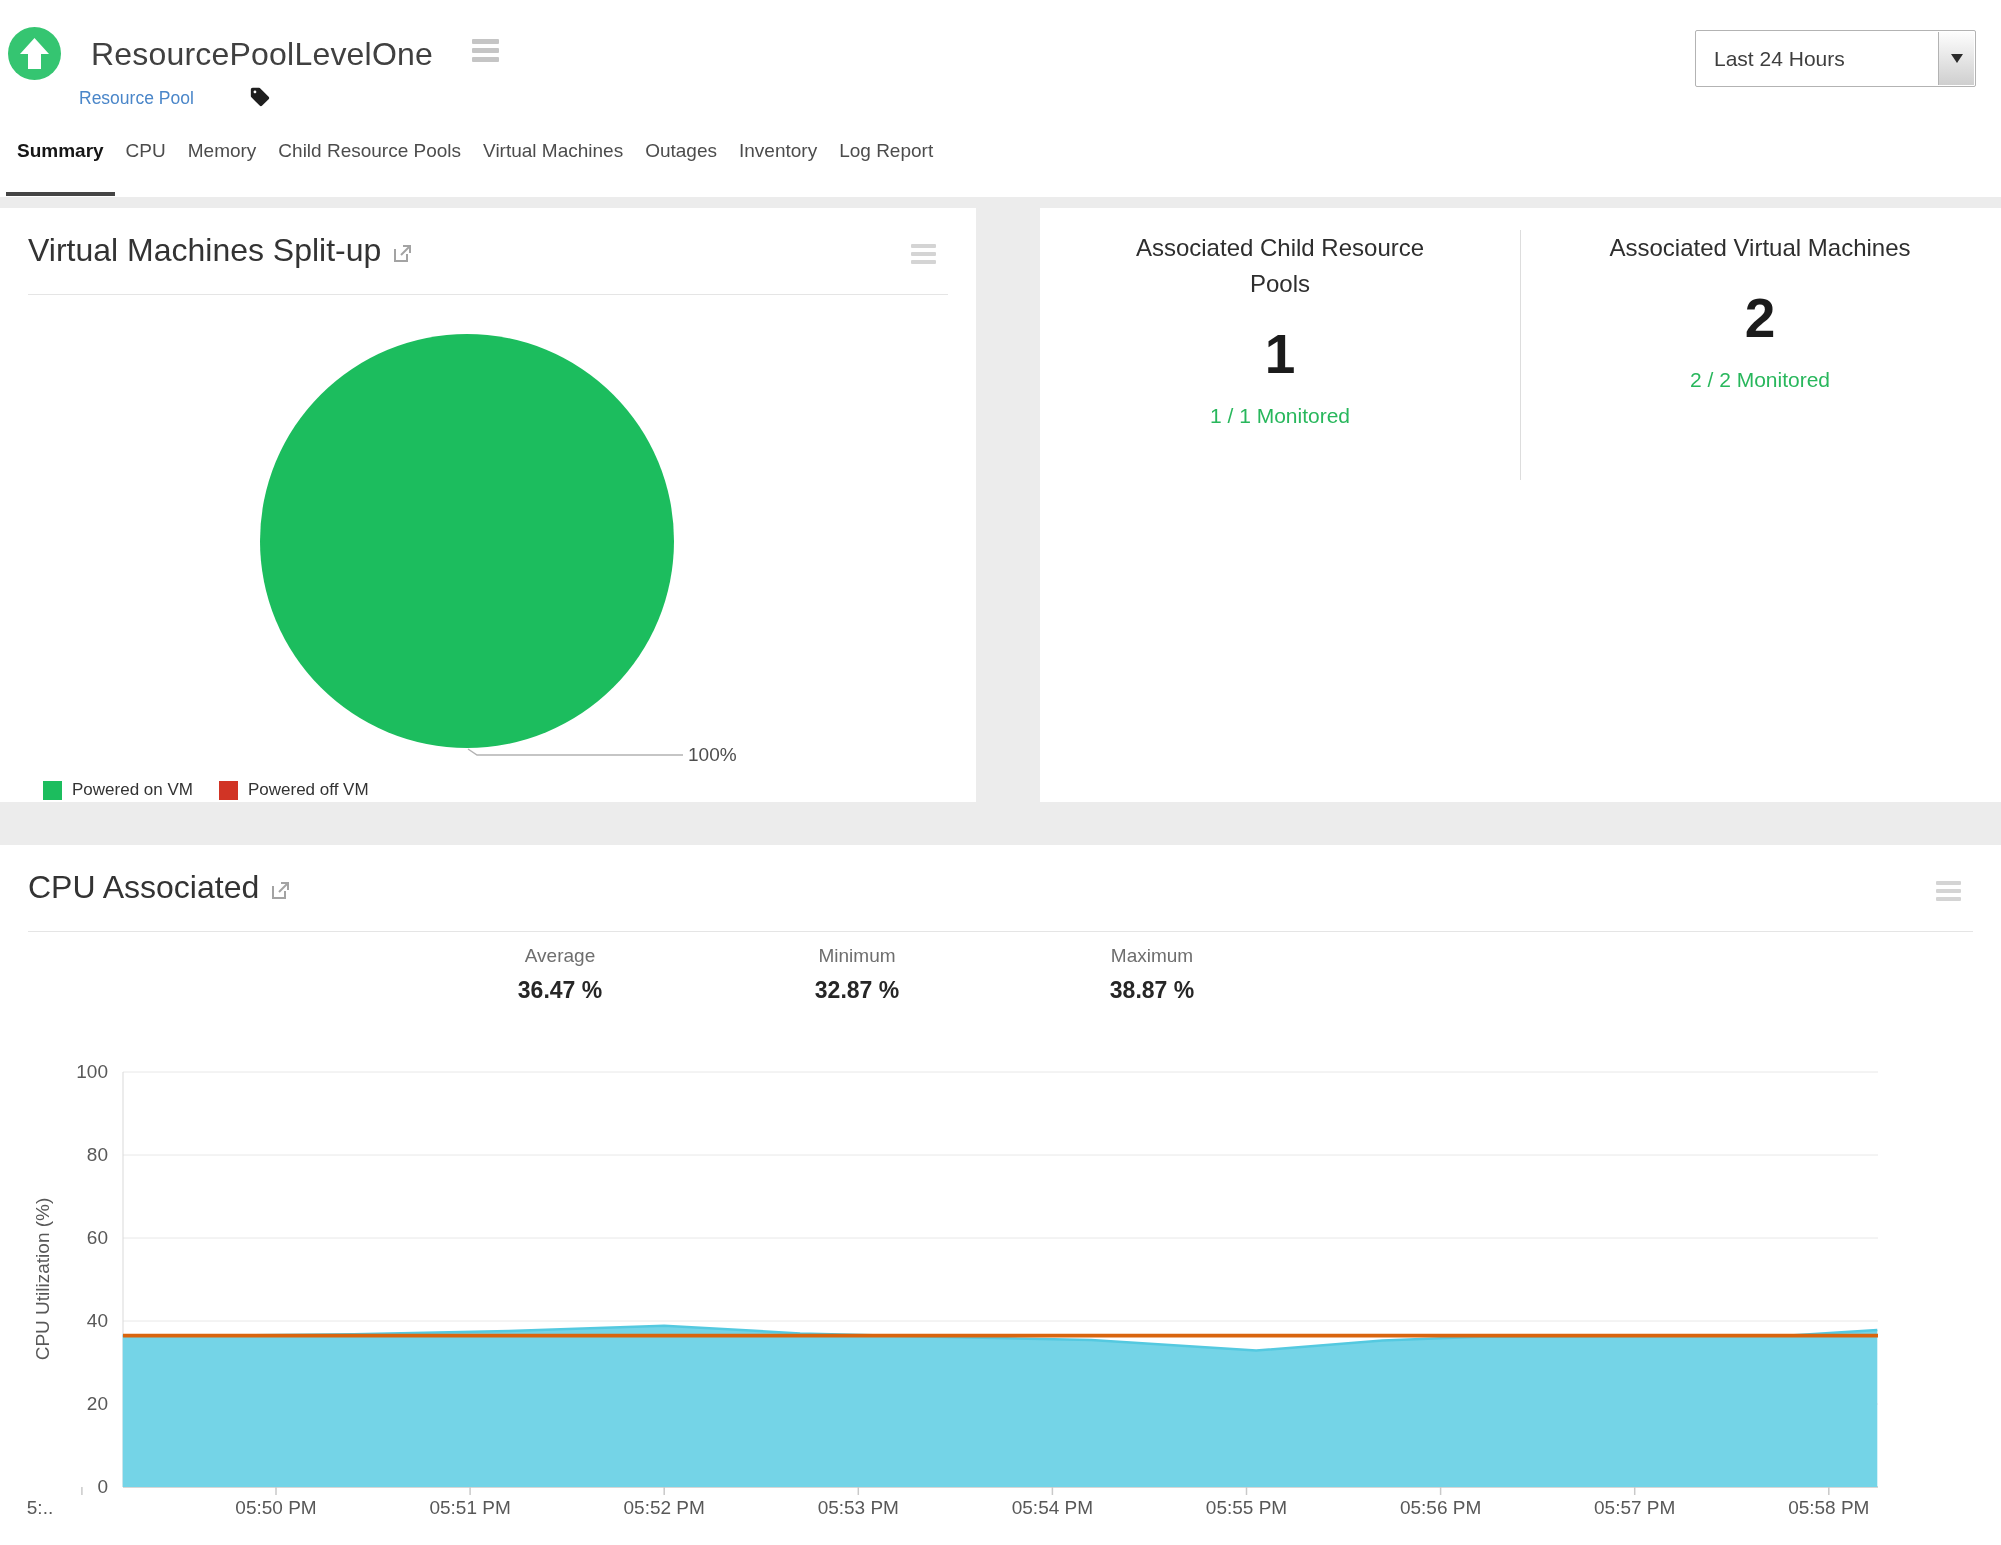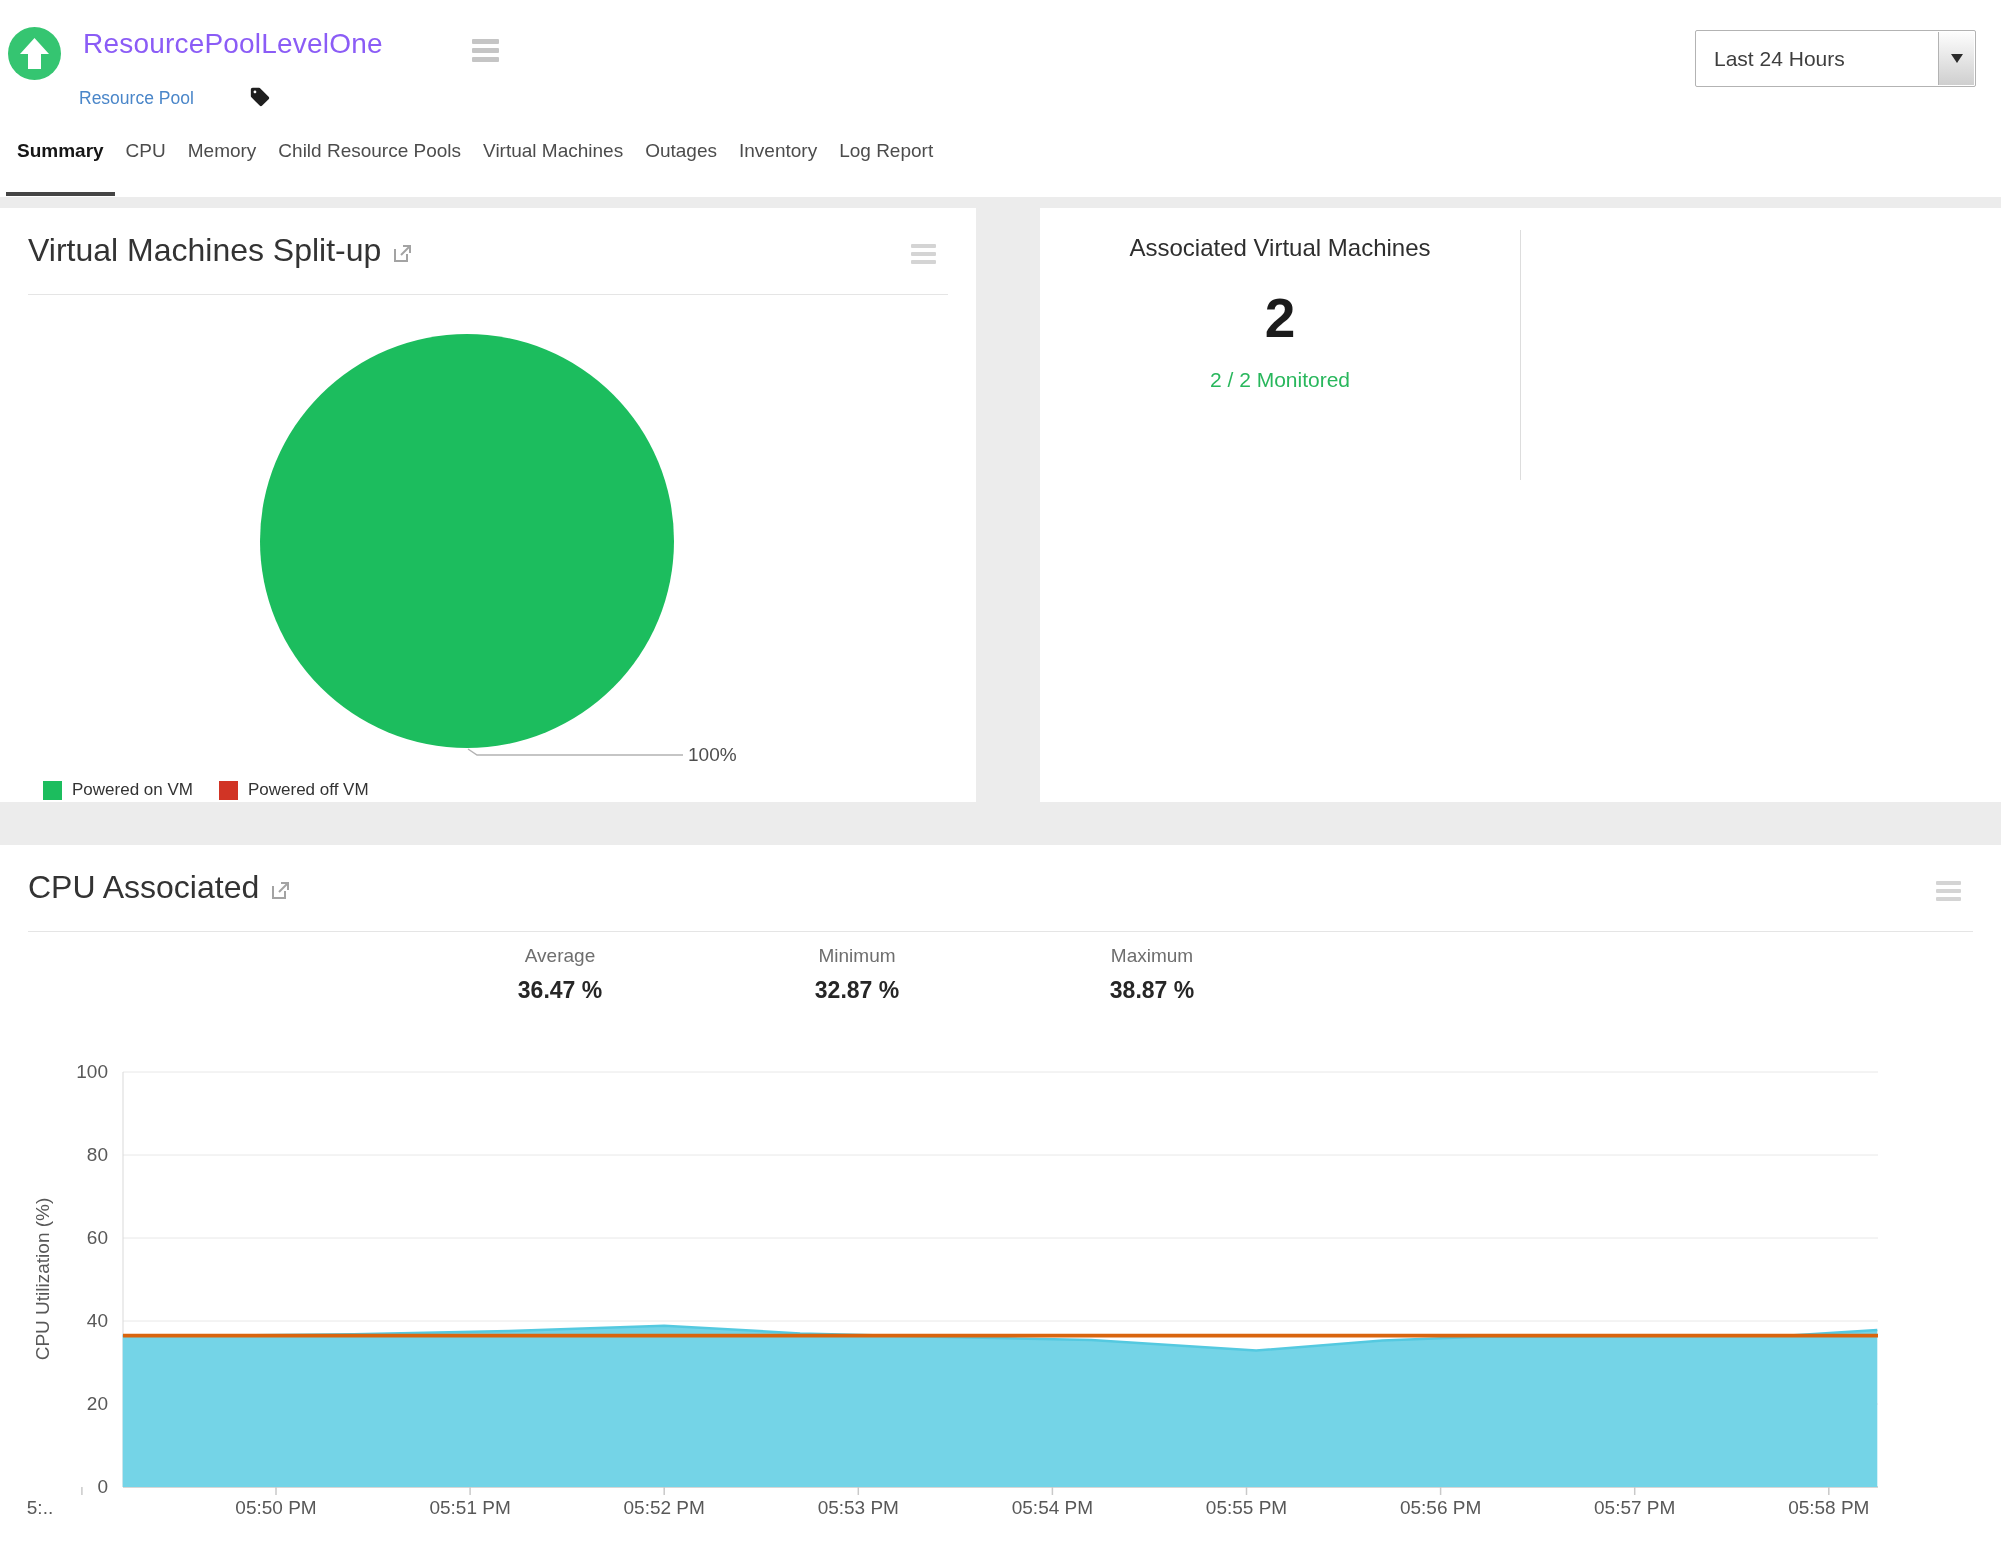--- a/index.html
+++ b/index.html
@@ -3,21 +3,21 @@
 <meta charset="utf-8">
 <style>
   * { box-sizing: border-box; }
   html,body { margin:0; padding:0; }
   body { font-family: "Liberation Sans", "DejaVu Sans", sans-serif; }
   .page { position:relative; width:2001px; height:1545px; overflow:hidden; background:#ececec; }
 
   
   .top { position:absolute; left:0; top:0; width:2001px; height:197px; background:#fff; }
   .status-circle { position:absolute; left:8px; top:27px; width:53px; height:53px; }
-  .page-title { position:absolute; left:79px; top:24px; margin:4px; font-size:28px; font-weight:500; color:#8b5cf6; letter-spacing:.2px; white-space:nowrap; }
+  .page-title { position:absolute; left:79px; top:24px; margin:12px; font-size:32px; font-weight:500; color:#404040; letter-spacing:.2px; white-space:nowrap; }
   .hamburger { display:inline-flex; flex-direction:column; gap:4px; cursor:pointer; }
   .hamburger i { display:block; width:27px; height:5px; background:#c5c5c5; border-radius:1px; }
   .title-menu { position:absolute; left:472px; top:39px; }
   .type-link { position:absolute; left:79px; top:88px; font-size:17.5px; color:#4a86c9; text-decoration:none; cursor:pointer; }
   .tag-icon { position:absolute; left:249px; top:86px; width:22px; height:22px; cursor:pointer; }
 
   .select-box { position:absolute; left:1695px; top:30px; width:281px; height:57px; background:#fff; border:1px solid #b3b3b3; border-radius:2px; cursor:pointer; }
   .select-text { position:absolute; left:18px; top:0; line-height:55px; font-size:21px; color:#3e3e3e; }
   .select-arrow { position:absolute; right:1px; top:1px; bottom:1px; width:36px; background:linear-gradient(#fdfdfd,#cfcfcf); border-left:1px solid #b3b3b3; display:flex; align-items:center; justify-content:center; }
   .tri { width:0; height:0; border-left:6px solid transparent; border-right:6px solid transparent; border-top:9px solid #2b2b2b; }
@@ -135,20 +135,25 @@
           <span class="swatch" style="background: rgb(209, 52, 37);"></span>
           <span>Powered off VM</span>
         </span>
       </div>
   </section>
 
   <section class="panel assoc-panel">
     <div class="vdivider"></div>
     <div class="assoc-cards">
       <div class="card">
+        <div class="card-title">Associated Child Resource Pools</div>
+        <div class="card-count">1</div>
+        <div class="card-monitored">1 / 1 Monitored</div>
+      </div>
+      <div class="card">
         <div class="card-title">Associated Virtual Machines</div>
         <div class="card-count">2</div>
         <div class="card-monitored">2 / 2 Monitored</div>
       </div>
     </div>
   </section>
 
   <section class="panel cpu-panel" id="cpu-panel">
     <div class="panel-head">
       <span class="panel-title">CPU Associated</span><span class="ext-icon">

